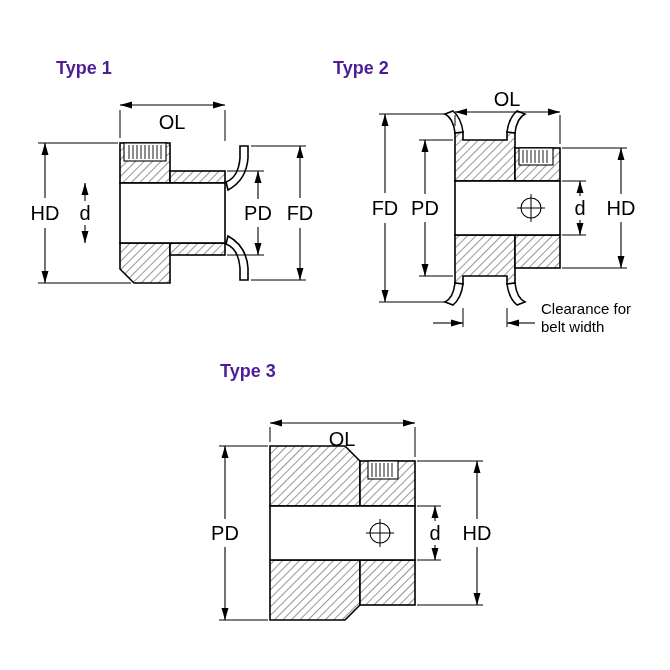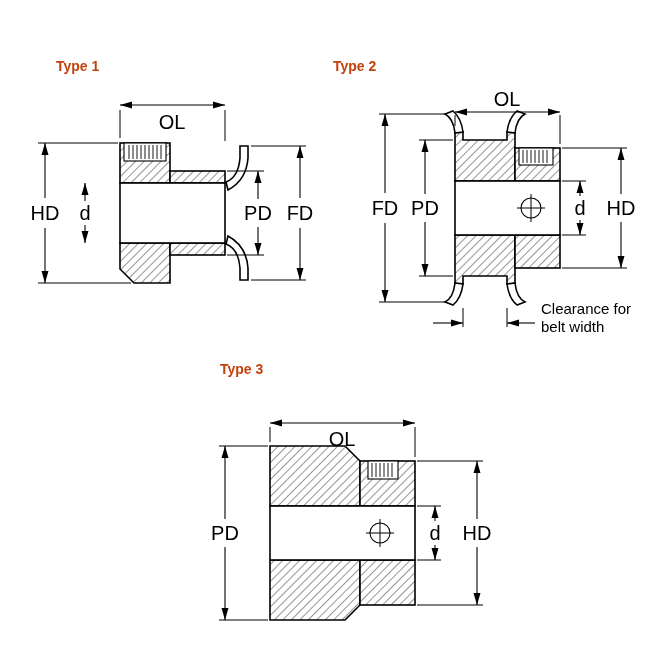--- a/index.html
+++ b/index.html
@@ -1,18 +1,18 @@
 <!DOCTYPE html>
 <html><head>
 <meta charset="utf-8">
 <style>
   html,body{margin:0;padding:0;background:#ffffff;}
   .canvas{position:relative;width:670px;height:670px;background:#ffffff;overflow:hidden;
           font-family:"Liberation Sans",sans-serif;}
-  .fig-title{position:absolute;font-size:14px;font-weight:bold;color:#c2410c;}
+  .fig-title{position:absolute;font-size:18px;font-weight:bold;color:#4c1d95;}
   .t1{left:56px;top:58px;}
   .t2{left:333px;top:58px;}
   .t3{left:220px;top:361px;}
   svg{position:absolute;overflow:visible;}
   .fig1{left:30px;top:88px;}
   .fig2{left:345px;top:86px;}
   .fig3{left:190px;top:398px;}
   .out{stroke:#000;stroke-width:1.6;}
   .thin{stroke:#000;stroke-width:1.1;}
   .ln{stroke:#000;stroke-width:1.1;fill:none;}

